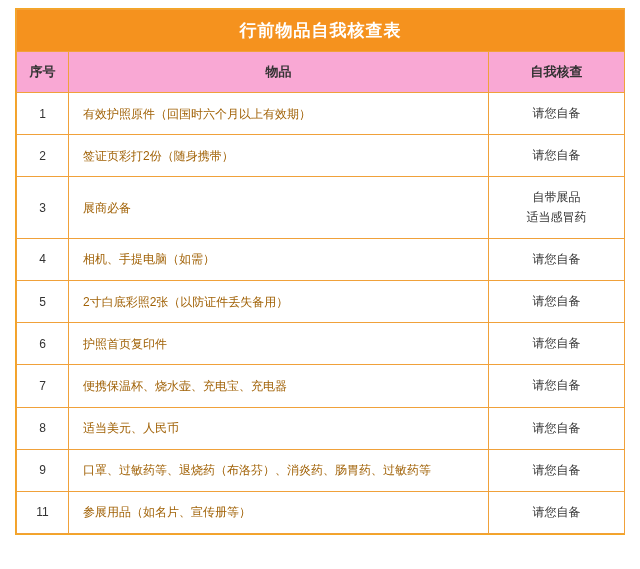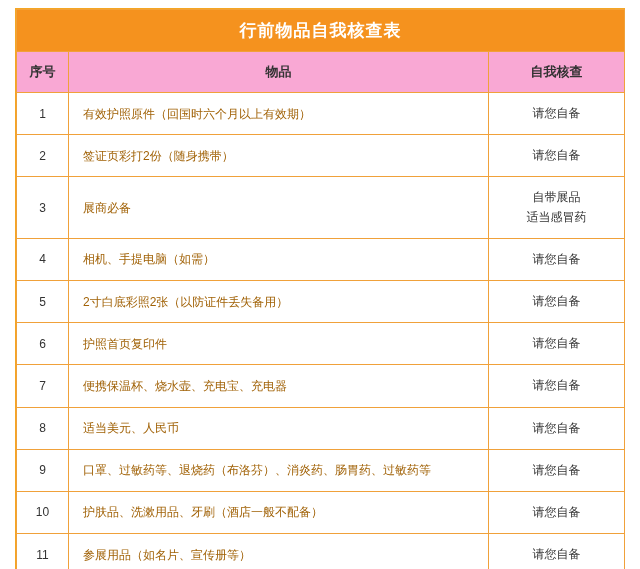--- a/index.html
+++ b/index.html
@@ -151,27 +151,20 @@
           </td>
         </tr>
         <tr>
           <td class="cell-no">9</td>
           <td class="cell-item">口罩、过敏药等、退烧药（布洛芬）、消炎药、肠胃药、过敏药等</td>
           <td class="cell-check">
             <span class="check-line">请您自备</span>
           </td>
         </tr>
         <tr>
-          <td class="cell-no">10</td>
-          <td class="cell-item">护肤品、洗漱用品、牙刷（酒店一般不配备）</td>
-          <td class="cell-check">
-            <span class="check-line">请您自备</span>
-          </td>
-        </tr>
-        <tr>
           <td class="cell-no">11</td>
           <td class="cell-item">参展用品（如名片、宣传册等）</td>
           <td class="cell-check">
             <span class="check-line">请您自备</span>
           </td>
         </tr>
       </tbody>
   </table>
 </div>
 

